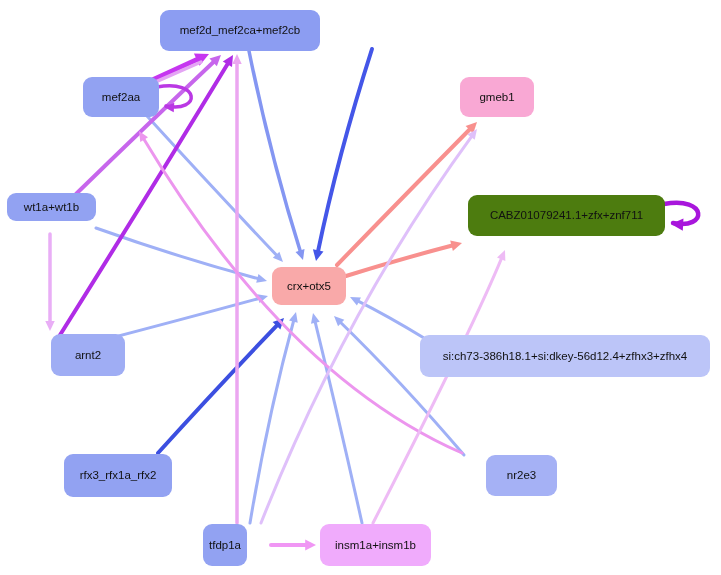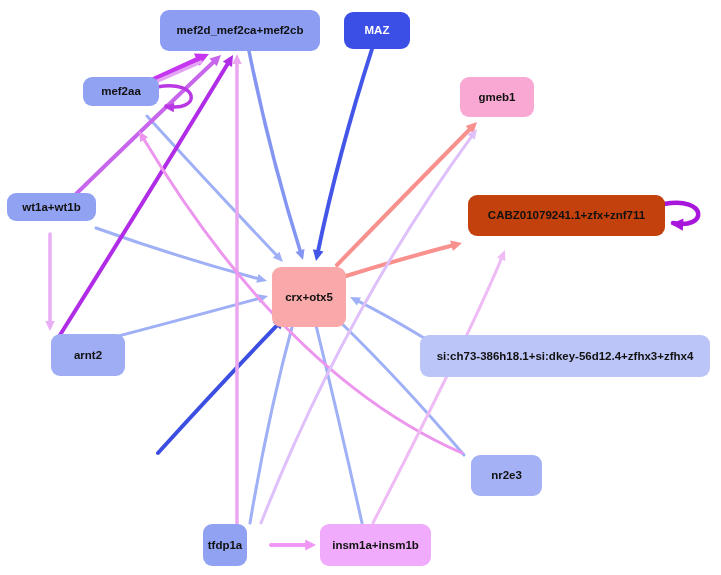--- a/index.html
+++ b/index.html
@@ -6,21 +6,20 @@
   #stage{
     position:relative;width:721px;height:575px;background:#ffffff;
     font-family:"Liberation Sans", sans-serif;overflow:hidden;
   }
   #edge-layer{position:absolute;left:0;top:0;}
   .node{
     position:absolute;display:flex;align-items:center;justify-content:center;
     border-radius:9px;font-size:11.5px;color:#111111;text-align:center;
     line-height:1.05;box-sizing:border-box;padding:2px 6px;white-space:nowrap;
     cursor:default;
-    font-weight:bold;
   }
 </style>
 </head>
 <body>
 
 <div id="stage" style="background: rgb(255, 255, 255);">
   <svg id="edge-layer" width="721" height="575" viewBox="0 0 721 575">
       <path fill="none" stroke="#4456e8" stroke-width="4" stroke-linecap="round" d="M 372 49 Q 338 155 317.64605330034505 253.06901591651936"></path>
       <polygon points="316,261 312.90741501147295,249.32798568846246 323.4820604561138,251.52272342225584" fill="#4456e8"></polygon>
       <path fill="none" stroke="#3c4fe0" stroke-width="4" stroke-linecap="round" d="M 158 453 Q 215 390 278.39556655779154 323.84810446143496"></path>
@@ -68,46 +67,46 @@
       <path fill="none" stroke="#ba38e4" stroke-width="3.5" stroke-linecap="round" d="M 157 87 C 201 79 201 113 166 106"></path>
       <polygon points="164,107 174.24045582689595,102.82164033891378 173.7303896386542,112.25786482138624" fill="#ba38e4"></polygon>
       <path fill="none" stroke="#a816dc" stroke-width="4.5" stroke-linecap="round" d="M 664 204 C 708 196 708 230 673 223"></path>
       <polygon points="671,224 683.4601883127629,218.58965507472138 682.8043889278805,230.7219436950431" fill="#a816dc"></polygon>
       <path fill="none" stroke="#efc6f8" stroke-width="3" stroke-linecap="round" d="M 86 348 C 130 340 130 374 95 367"></path>
       <polygon points="93,368 103.22831139384257,364.0463123504012 102.74253407170758,373.03319280989876" fill="#efc6f8"></polygon>
     </svg>
 <div class="node" style="left: 160px; top: 10px; width: 160px; height: 41px; background: rgb(140, 157, 242); color: rgb(17, 17, 17);">
       <span>mef2d_mef2ca+mef2cb</span>
     </div>
-    <div class="node" style="left: 344px; top: 12px; width: 66px; height: 37px; background: rgb(59, 79, 230); color: rgb(255, 255, 255);">
-      <span>MAZ</span>
-    </div>
-    <div class="node" style="left: 83px; top: 77px; width: 76px; height: 29px; background: rgb(146, 162, 242); color: rgb(17, 17, 17);">
+    <div class="node" style="left: 83px; top: 77px; width: 76px; height: 40px; background: rgb(146, 162, 242); color: rgb(17, 17, 17);">
       <span>mef2aa</span>
     </div>
     <div class="node" style="left: 460px; top: 77px; width: 74px; height: 40px; background: #f9a8d4; color: rgb(17, 17, 17);">
       <span>gmeb1</span>
     </div>
     <div class="node" style="left: 7px; top: 193px; width: 89px; height: 28px; background: rgb(146, 162, 242); color: rgb(17, 17, 17);">
       <span>wt1a+wt1b</span>
     </div>
-    <div class="node" style="left: 468px; top: 195px; width: 197px; height: 41px; background: #c2410c; color: rgb(17, 17, 17);">
+    <div class="node" style="left: 468px; top: 195px; width: 197px; height: 41px; background: #4d7c0f; color: rgb(17, 17, 17);">
       <span>CABZ01079241.1+zfx+znf711</span>
     </div>
-    <div class="node" style="left: 272px; top: 267px; width: 74px; height: 60px; background: rgb(249, 169, 169); color: rgb(17, 17, 17);">
+    <div class="node" style="left: 272px; top: 267px; width: 74px; height: 38px; background: rgb(249, 169, 169); color: rgb(17, 17, 17);">
       <span>crx+otx5</span>
     </div>
     <div class="node" style="left: 420px; top: 335px; width: 290px; height: 42px; background: rgb(188, 197, 248); color: rgb(17, 17, 17);">
       <span>si:ch73-386h18.1+si:dkey-56d12.4+zfhx3+zfhx4</span>
     </div>
     <div class="node" style="left: 14px; top: 334px; width: 74px; height: 42px; background: rgb(159, 173, 244); color: rgb(17, 17, 17); margin-left: 37px;">
       <span>arnt2</span>
     </div>
-    <div class="node" style="left: 471px; top: 455px; width: 71px; height: 41px; background: rgb(165, 177, 245); color: rgb(17, 17, 17);">
+    <div class="node" style="left: 486px; top: 455px; width: 71px; height: 41px; background: rgb(165, 177, 245); color: rgb(17, 17, 17);">
       <span>nr2e3</span>
+    </div>
+    <div class="node" style="left: 64px; top: 454px; width: 108px; height: 43px; background: rgb(146, 162, 242); color: rgb(17, 17, 17);">
+      <span>rfx3_rfx1a_rfx2</span>
     </div>
     <div class="node" style="left: 203px; top: 524px; width: 44px; height: 42px; background: rgb(146, 162, 242); color: rgb(17, 17, 17);">
       <span>tfdp1a</span>
     </div>
     <div class="node" style="left: 320px; top: 524px; width: 111px; height: 42px; background: #f0abfc; color: rgb(17, 17, 17);">
       <span>insm1a+insm1b</span>
     </div>
   </div>
 
 </body></html>

